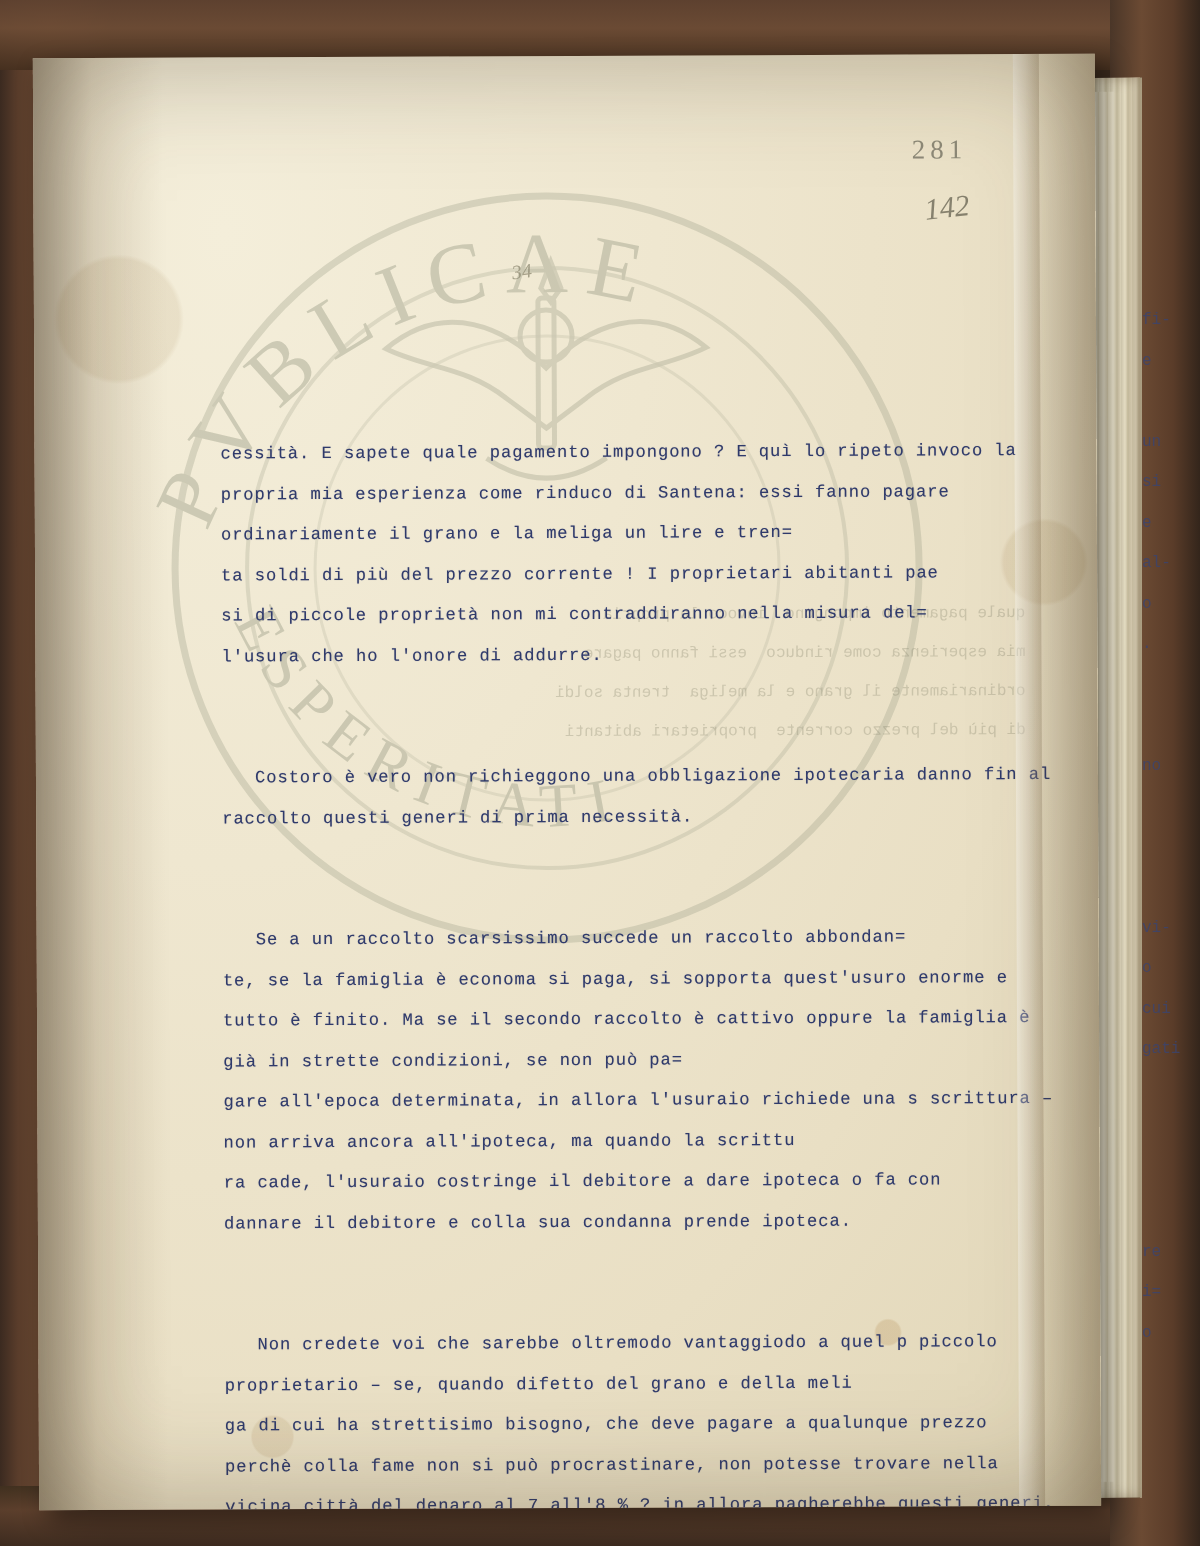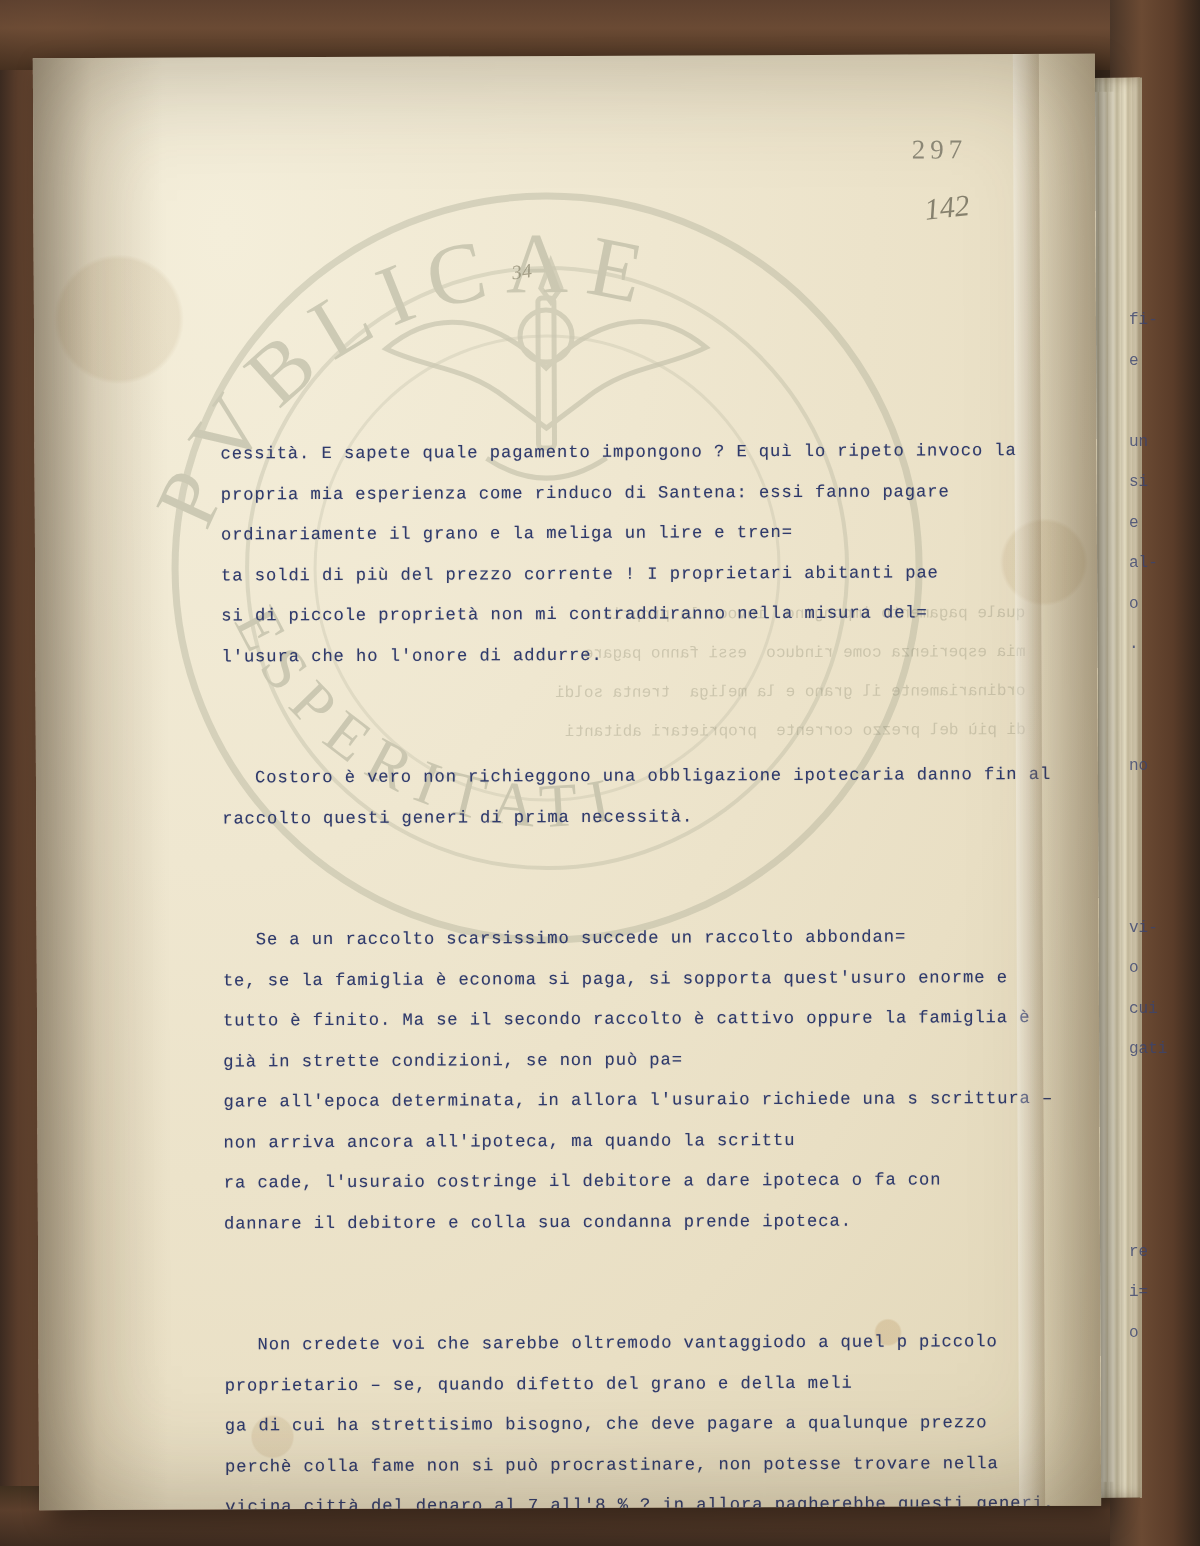--- a/index.html
+++ b/index.html
@@ -181,21 +181,21 @@
     color: #8c8a72;
     opacity: .33;
     transform: scaleX(-1);
     white-space: pre-wrap;
     pointer-events: none;
   }
 
   
   .edge-col {
     position: absolute;
-    right: 13px; top: 300px;
+    right: 0; top: 300px;
     width: 58px;
     font-family: "Liberation Mono", monospace;
     font-size: 16px;
     line-height: 40.5px;
     color: #3a4470;
     opacity: .8;
     white-space: pre-wrap;
     text-align: left;
   }
 
@@ -245,21 +245,21 @@
 
       <g fill="none" stroke="#9a9c86" stroke-width="5" opacity=".8">
         <path d="M300,250 C 360,200 420,230 460,270 C 500,230 560,200 620,250 C 580,270 540,268 500,300 L 460,330 L 420,300 C 380,268 340,270 300,250 Z"></path>
         <path d="M455,190 l10,-26 l10,26 l-10,14 z"></path>
         <rect x="452" y="200" width="16" height="150" rx="4"></rect>
         <circle cx="460" cy="238" r="26"></circle>
         <path d="M400,360 q60,40 120,0"></path>
       </g>
     </svg>
 
-    <div class="folio-print">297</div>
+    <div class="folio-print">281</div>
     <div class="folio-hand">142</div>
     <div class="folio-small">34</div>
 
     <div class="bleed">quale pagamento impongono  invoco la propria
 mia esperienza come rinduco  essi fanno pagare
 ordinariamente il grano e la meliga  trenta soldi
 di più del prezzo corrente  proprietari abitanti</div>
 
     <div class="body-text">
       <p>cessità. E sapete quale pagamento impongono ? E quì lo ripeto invoco la propria mia esperienza come rinduco di Santena: essi fanno pagare ordinariamente il grano e la meliga un lire e tren=

